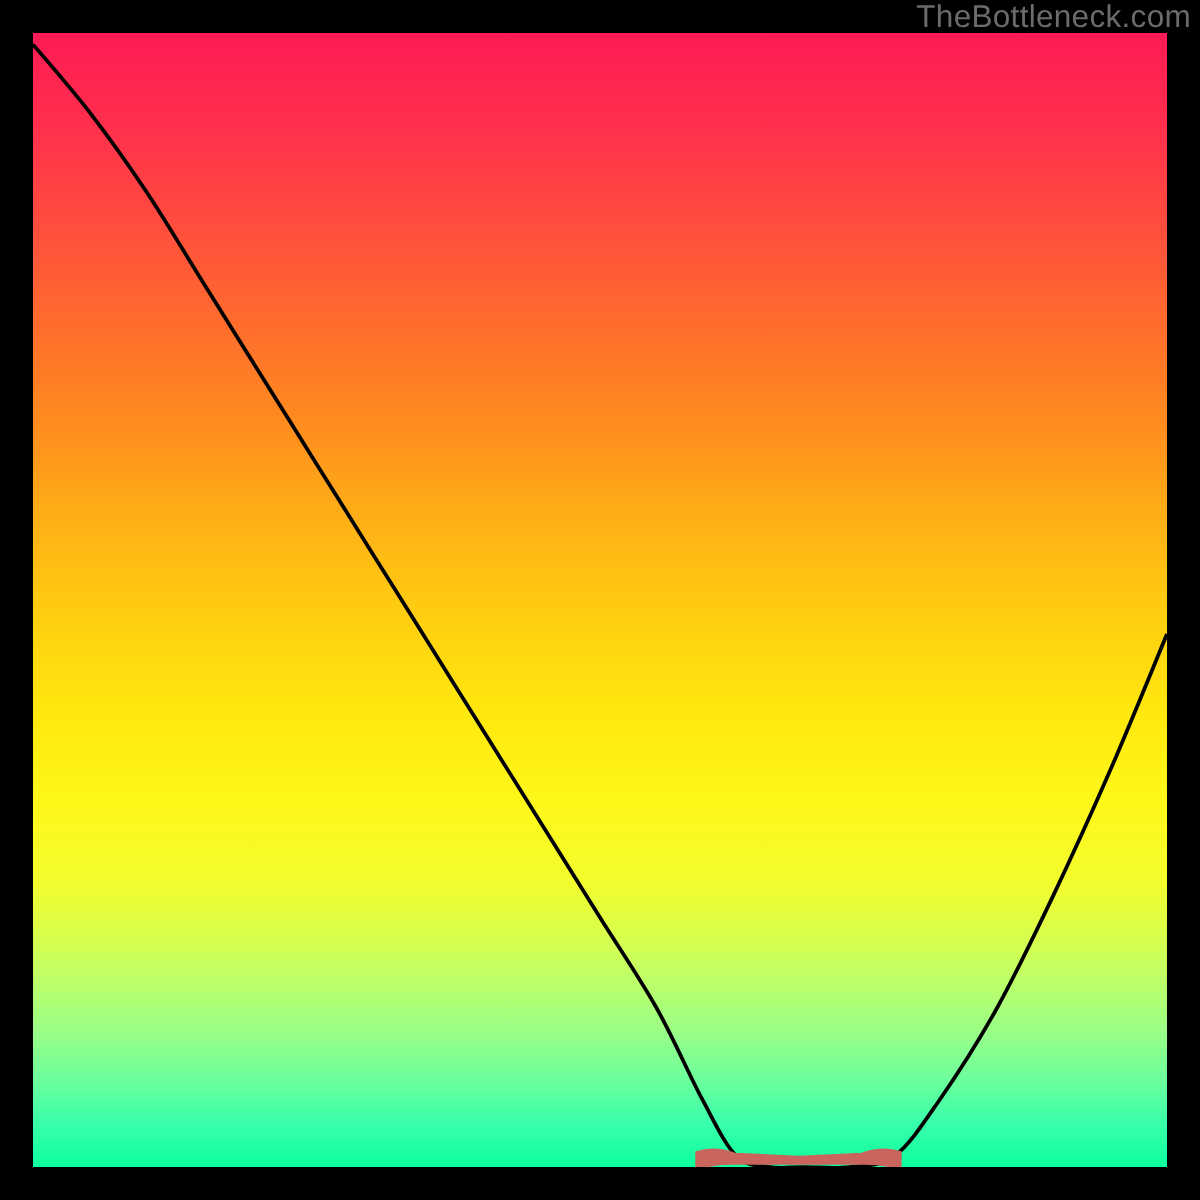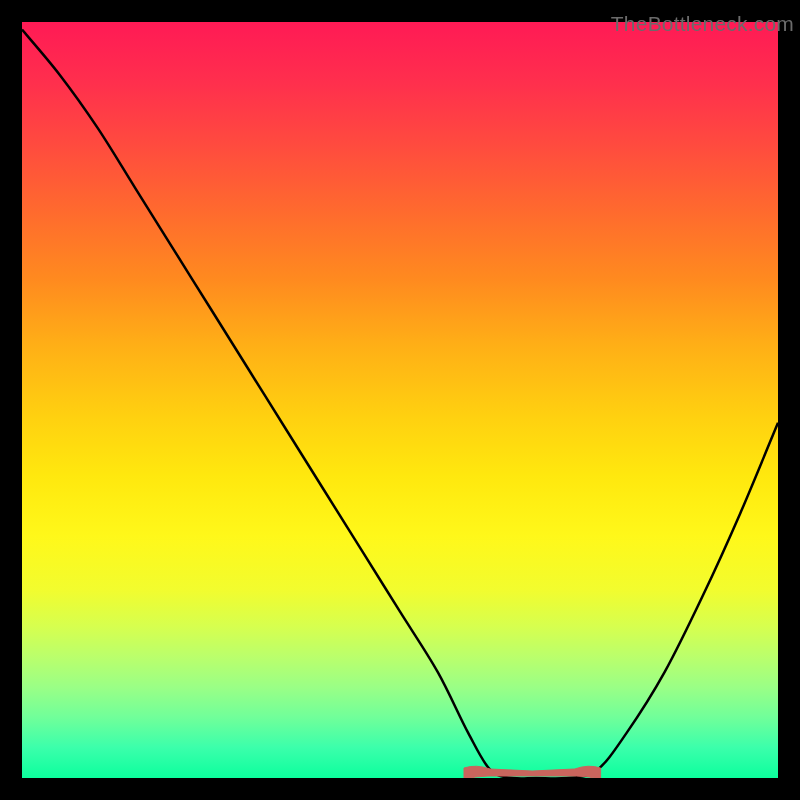--- a/index.html
+++ b/index.html
@@ -48,21 +48,21 @@
       #d6ff4f 80%,
       #baff6c 84%,
       #9aff86 88%,
       #70ff9a 92%,
       #3bffab 96%,
       #0cff9d 100%
     );
   }
   .watermark {
     position: absolute;
-    top: 12px;
+    top: 0px;
     right: 6px;
     color: #6b6b6b;
     font-size: 21px;
     font-weight: 500;
     letter-spacing: 0.2px;
     z-index: 5;
   }
   .curve-svg {
     position: absolute;
     left: 0;

